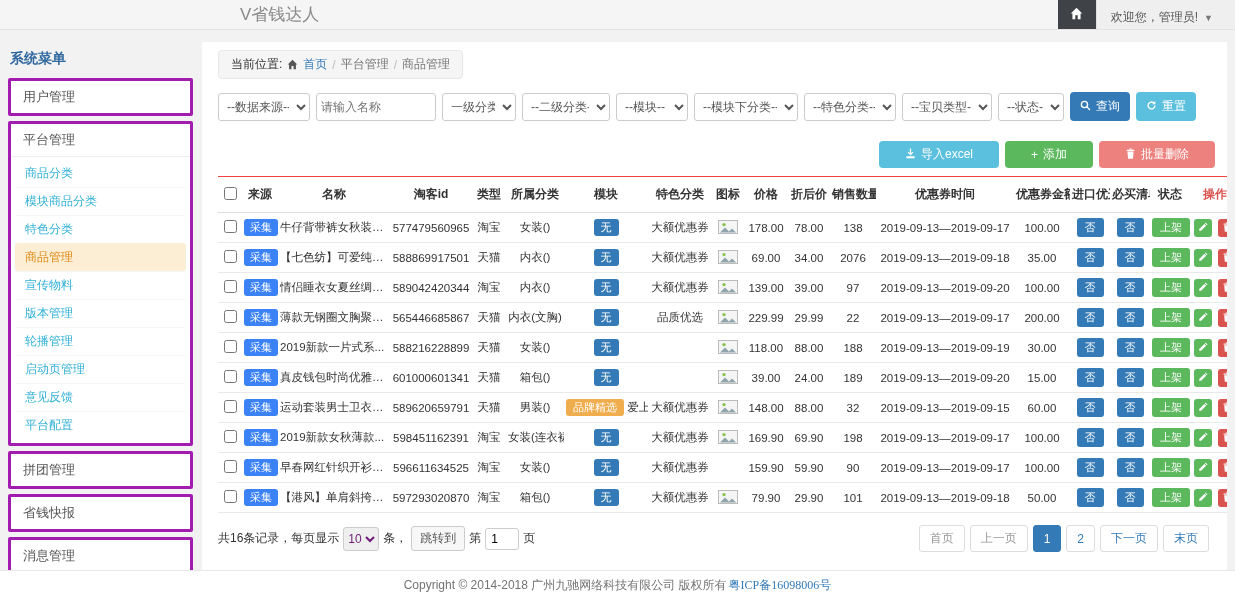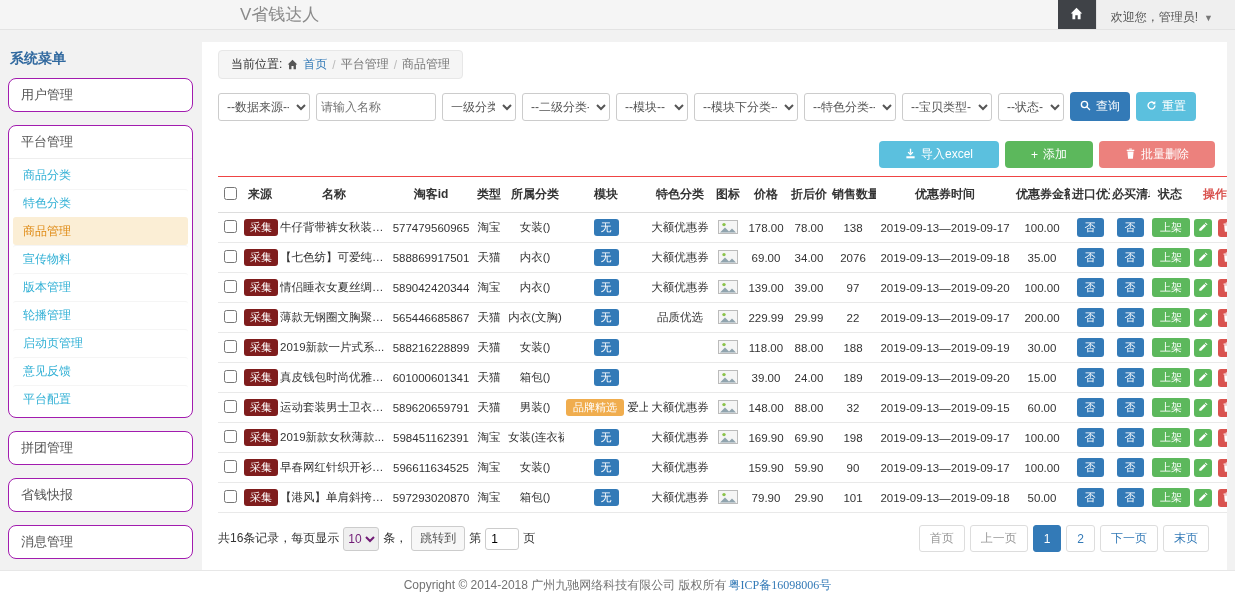--- a/index.html
+++ b/index.html
@@ -14,21 +14,21 @@
   .topbar { height:30px; background:#f5f5f5; border-bottom:1px solid #e3e3e3; display:flex; align-items:stretch; }
   .brand { margin-left:240px; font-size:17px; color:#8a8a8a; display:flex; align-items:center; }
   .topbar-right { margin-left:auto; display:flex; align-items:stretch; }
   .home-btn { width:38px; background:#3f4247; color:#fff; display:flex; align-items:center; justify-content:center; cursor:pointer; }
   .user-menu { background:#efefef; border-left:1px solid #e0e0e0; color:#555; display:flex; align-items:center; gap:6px; padding:6px 22px 0 14px; cursor:pointer; }
   .caret { font-size:9px; color:#777; }
 
   
   .sidebar { position:absolute; left:8px; top:42px; width:185px; height:528px; overflow:hidden; }
   .sidebar-title { color:#31699f; font-weight:bold; font-size:14px; padding:8px 2px 10px 2px; }
-  .menu-box { background:#fff; border:1px solid #a21caf; border-radius:8px; margin-bottom:13px; color:#555; font-size:13px; cursor:pointer; }
+  .menu-box { background:#fff; border:3px solid #a21caf; border-radius:2px; margin-bottom:5px; color:#555; font-size:13px; cursor:pointer; }
   .menu-head, .menu-box.simple { padding:7px 12px; }
   .submenu { border-top:1px solid #eee; padding:3px 4px 4px 4px; }
   .submenu-item { padding:5px 10px; color:#31b0d5; font-size:12px; border-radius:3px; cursor:pointer; }
   .submenu-item + .submenu-item { border-top:1px solid #f5f5f5; }
   .submenu-item[data-active="true"] { background:#fbeed5; color:#df8a13; border-top-color:transparent; }
 
   
   .content { position:absolute; left:202px; top:42px; width:1025px; height:528px; background:#fff; padding:8px 12px 0 16px; overflow:hidden; }
 
   .breadcrumb { display:inline-flex; align-items:center; gap:5px; background:#f5f5f5; border:1px solid #e7e7e7; border-radius:4px; padding:5px 12px; margin-bottom:13px; color:#333; }
@@ -59,21 +59,21 @@
   .c-cat{width:58px}.c-mod{width:84px}.c-feat{width:64px}.c-icon{width:32px}.c-price{width:44px}
   .c-disc{width:42px}.c-sales{width:46px}.c-time{width:138px}.c-amt{width:56px}.c-imp{width:40px}
   .c-must{width:40px}.c-status{width:40px}.c-ops{width:50px}
   .td-name { text-align:left; text-overflow:ellipsis; }
   .th-ops { color:#d9534f; }
 
   .tag { display:inline-block; padding:1px 7px; border-radius:3px; color:#fff; font-size:11px; }
   .tag-blue{background:#337ab7}.tag-orange{background:#f0ad4e}
   .tag:empty{display:none}
   .module-extra{ color:#333; } .module-extra:empty{display:none}
-  .badge-source{ display:inline-block; background:#7f1d1d; color:#fff; padding:1px 6px; border-radius:3px; font-size:11px; }
+  .badge-source{ display:inline-block; background:#3b82f6; color:#fff; padding:1px 6px; border-radius:3px; font-size:11px; }
 
   .btn-xs { border:none; border-radius:3px; color:#fff; font-size:11px; padding:2px 8px; cursor:pointer; font-family:inherit; }
   .op-btn { width:18px; height:18px; border:none; border-radius:3px; color:#fff; display:inline-flex; align-items:center; justify-content:center; cursor:pointer; margin:0 1px; }
   .thumb { display:inline-flex; } .thumb[data-show="false"]{visibility:hidden}
 
   
   .page-row { display:flex; justify-content:space-between; align-items:center; margin-top:12px; color:#333; }
   .page-left { display:flex; align-items:center; gap:4px; }
   .per-page-select { height:24px; border:1px solid #ccc; border-radius:3px; font-size:12px; color:#701a75; }
   .jump-btn { border:1px solid #ccc; background:#f7f7f7; border-radius:3px; padding:3px 8px; color:#555; cursor:pointer; font-family:inherit; font-size:12px; }
@@ -111,20 +111,21 @@
 
   <aside class="sidebar">
     <div class="sidebar-title">系统菜单</div>
     <div class="menu-box simple">用户管理</div>
     <div class="menu-box">
       <div class="menu-head">平台管理</div>
       <div class="submenu">
 
           <div class="submenu-item" data-active="false">商品分类</div>
 
+          <div class="submenu-item" data-active="false">模块商品分类</div>
 
           <div class="submenu-item" data-active="false">特色分类</div>
 
           <div class="submenu-item" data-active="true">商品管理</div>
 
           <div class="submenu-item" data-active="false">宣传物料</div>
 
           <div class="submenu-item" data-active="false">版本管理</div>
 
           <div class="submenu-item" data-active="false">轮播管理</div>

